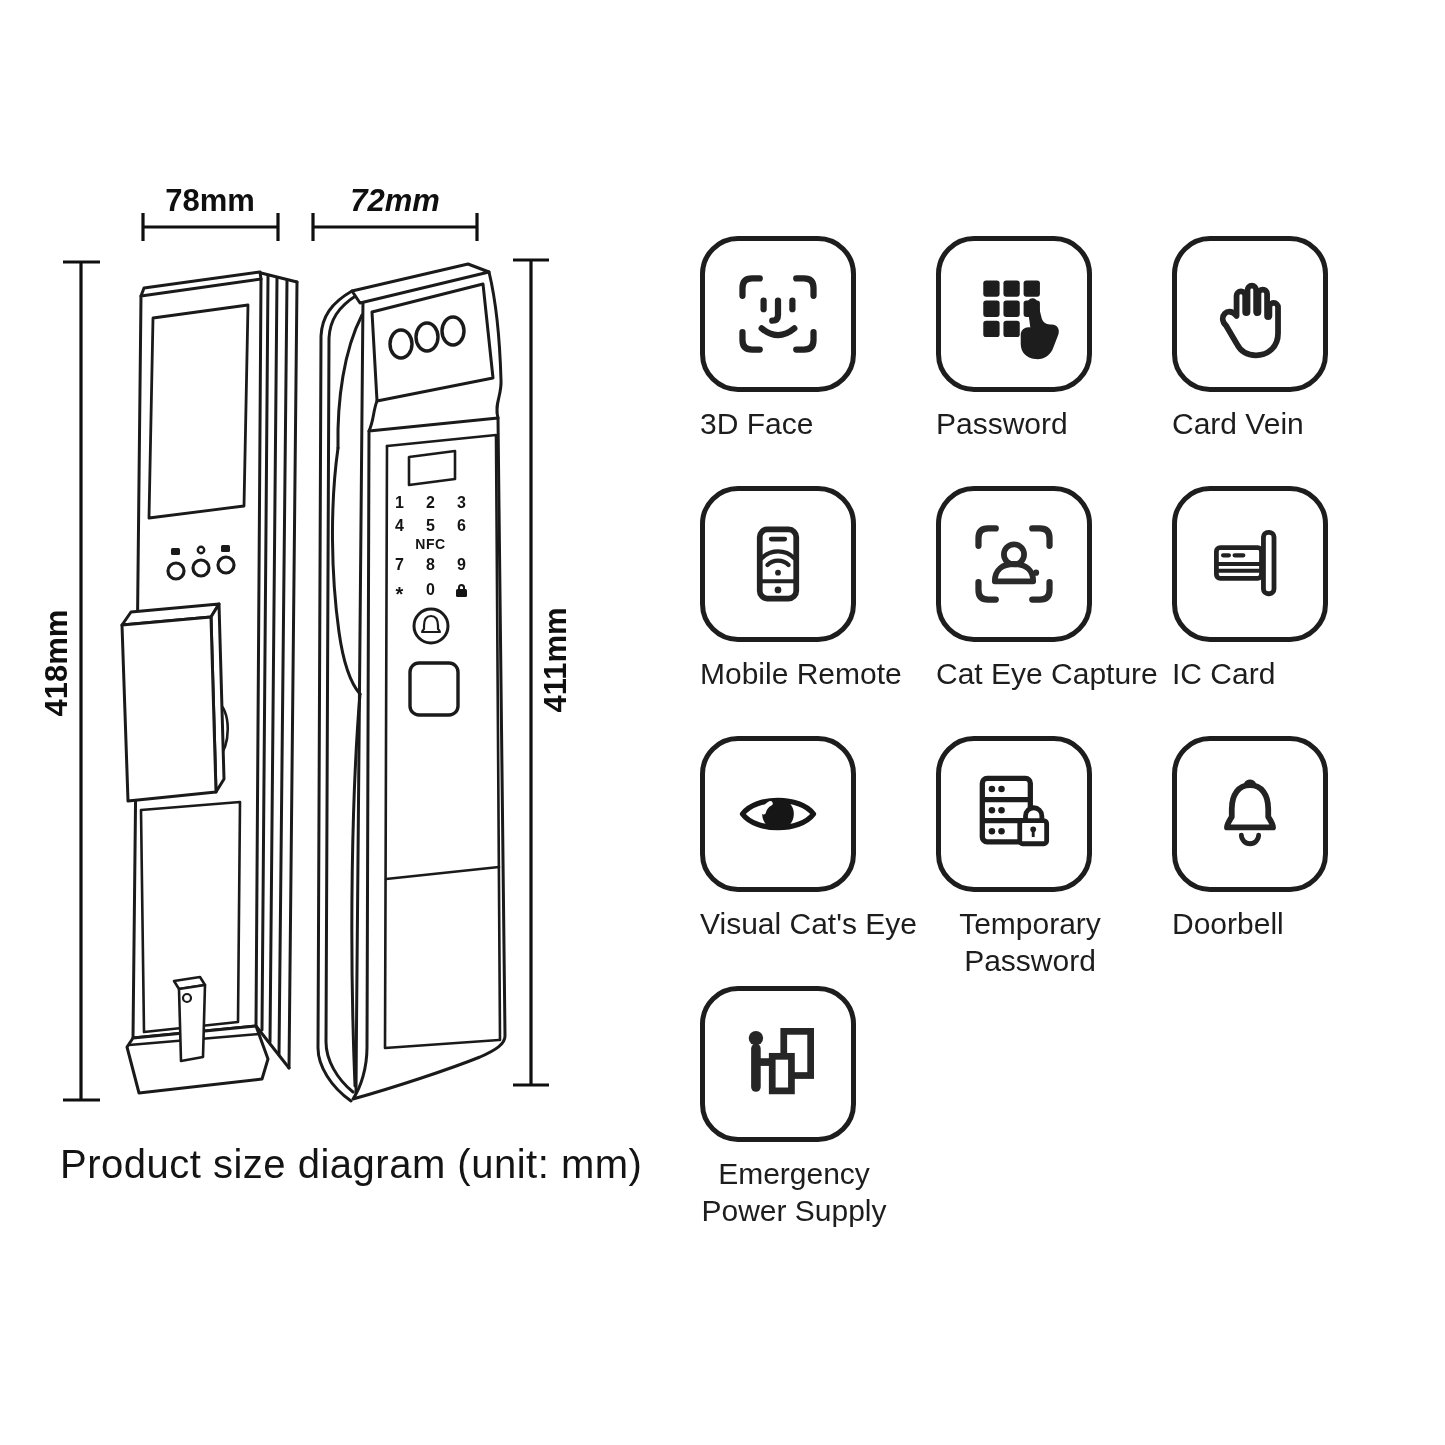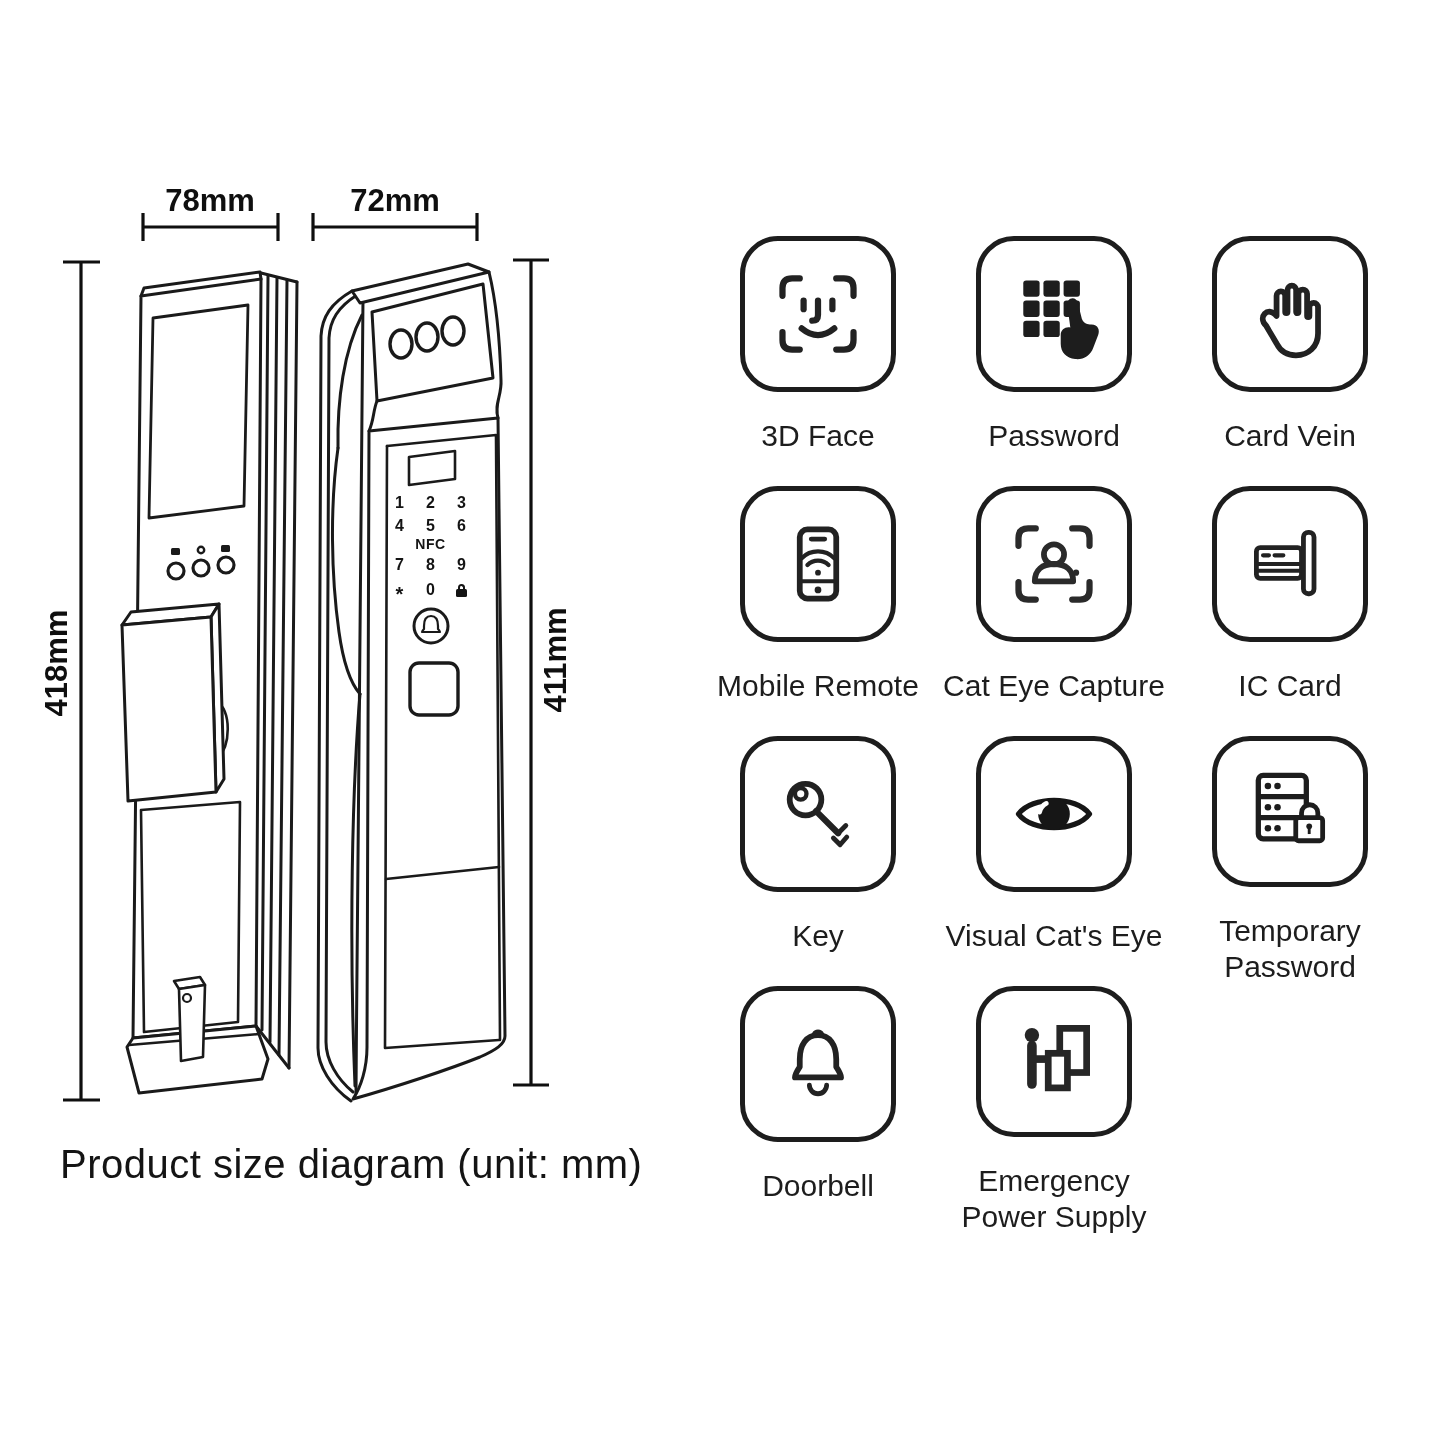--- a/index.html
+++ b/index.html
@@ -8,21 +8,21 @@
     font-family:"Liberation Sans","DejaVu Sans",sans-serif; color:#161616;
     overflow:hidden;
   }
   
   #drawing { position:absolute; left:0; top:0; }
   .dim {
     position:absolute; font-weight:bold; font-size:31px; color:#0f0f0f;
     text-align:center; white-space:nowrap;
   }
   .dim-78 { left:145px; top:183px; width:130px; }
-  .dim-72 { left:330px; top:183px; width:130px; }
+  .dim-72 { left:330px; top:183px; width:130px;font-style:italic; }
   .dim-v { transform:translate(-50%,-50%) rotate(-90deg); }
   .dim-418 { left:57px;  top:663px; width:auto; }
   .dim-411 { left:556px; top:660px; width:auto; }
   .caption {
     position:absolute; left:60px; top:1142px; font-size:40px; color:#141414;
     white-space:nowrap; letter-spacing:0.5px;
   }
   
   .keypad {
     position:absolute; left:384px; top:489px; width:93px;
@@ -40,21 +40,21 @@
   .lock-glyph::before {
     content:""; position:absolute; left:2px; top:-5px; width:7px; height:6px;
     box-sizing:border-box; border:2px solid #141414; border-bottom:none;
     border-radius:4px 4px 0 0;
   }
   
   .features {
     position:absolute; left:700px; top:236px;
     display:grid; grid-template-columns:repeat(3,236px); grid-auto-rows:250px;
   }
-  .feature { display:flex; flex-direction:column; align-items:center;gap:12px; }
+  .feature { display:flex; flex-direction:column; align-items:flex-start; }
   .icon-box {
     width:156px; height:156px; border:5px solid #1d1d1d; border-radius:38px;
     box-sizing:border-box; display:flex; align-items:center; justify-content:center;
     background:#fff;
   }
   .feature-label {
     margin-top:14px; font-size:30px; line-height:1.22; color:#1d1d1d;
     text-align:center; white-space:nowrap;
   }
   .feature-label.wrap { white-space:normal; max-width:188px; }
@@ -252,34 +252,20 @@
             <rect x="15" y="33" width="47" height="32" rx="4" fill="#fff" stroke-width="5"></rect>
             <path d="M22,41 h6 M34,41 h9" stroke-width="4.5" stroke-linecap="round"></path>
             <path d="M15,50 H62 M15,57 H62" stroke-width="4"></path>
             <rect x="64" y="17" width="11" height="64" rx="5" fill="#fff" stroke-width="5"></rect>
           </g>
         </svg>
       </div>
       <div class="feature-label">IC Card</div>
     </div>
 
-    <div class="feature">
-      <div class="icon-box">
-        <svg width="96" height="96" viewBox="0 0 100 100">
-          <g stroke="#222" fill="none" stroke-linecap="round" stroke-linejoin="round">
-            <circle cx="37" cy="35" r="16.5" stroke-width="6"></circle>
-            <circle cx="32" cy="29" r="6" stroke-width="4.5"></circle>
-            <path d="M48,47 L71,70" stroke-width="6.5"></path>
-            <path d="M71,70 l8,-8" stroke-width="5"></path>
-            <path d="M66,75 l7,7 l7,-8" stroke-width="5"></path>
-          </g>
-        </svg>
-      </div>
-      <div class="feature-label">Key</div>
-    </div>
 
     <div class="feature">
       <div class="icon-box">
         <svg width="96" height="96" viewBox="0 0 100 100">
           <path d="M13,50 C27,31 73,31 87,50 C73,69 27,69 13,50 Z" fill="none" stroke="#161616" stroke-width="5.5" stroke-linejoin="round"></path>
           <circle cx="50" cy="50" r="16.5" fill="#161616"></circle>
           <path d="M42,39 a13.5,13.5 0 0 0 -7,9" stroke="#fff" stroke-width="5" fill="none" stroke-linecap="round"></path>
         </svg>
       </div>
       <div class="feature-label">Visual Cat's Eye</div>

